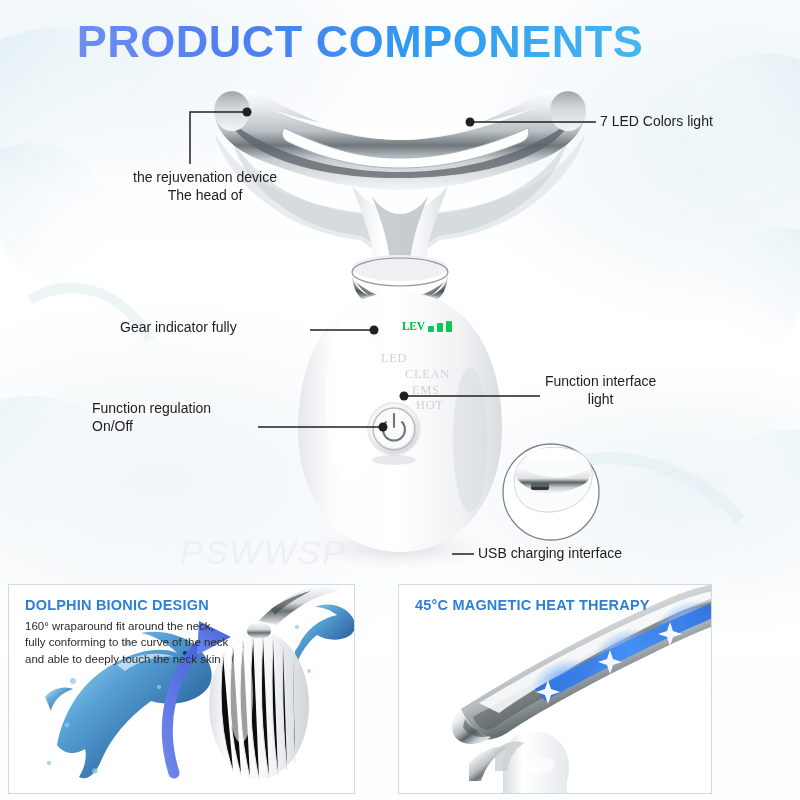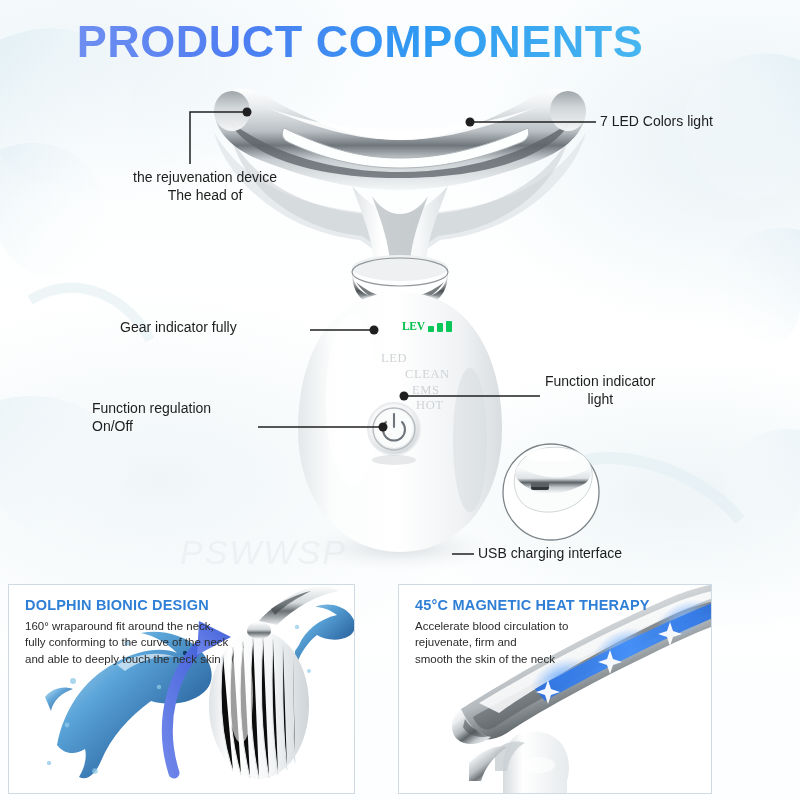--- a/index.html
+++ b/index.html
@@ -295,21 +295,21 @@
 <div class="panel-text fn fn-ems">EMS</div>
 <div class="panel-text fn fn-hot">HOT</div>
 
 <div class="label lbl-led">7 LED Colors  light</div>
 <div class="label lbl-head">
   <div>the rejuvenation device</div>
   <div>The head of</div>
 </div>
 <div class="label lbl-gear">Gear indicator fully</div>
 <div class="label lbl-func">
-  <div>Function indicator</div>
+  <div>Function interface</div>
   <div>light</div>
 </div>
 <div class="label lbl-reg">
   <div>Function regulation</div>
   <div>On/Off</div>
 </div>
 <div class="label lbl-usb">USB charging interface</div>
 
 <div class="panels">
 
@@ -476,17 +476,14 @@
                  L168,210 L104,210 L104,186 C104,170 108,156 118,150 Z" fill="url(#handleW)"></path>
         <path d="M96,166 C104,158 116,154 126,158 C118,162 110,172 108,186
                  L96,186 Z" fill="#c8ced2" opacity=".8"></path>
         <path d="M70,178 C82,166 96,160 108,162 C96,170 86,182 82,196
                  L70,196 Z" fill="url(#headAng)" opacity=".9"></path>
         <ellipse cx="140" cy="180" rx="16" ry="8" fill="#ffffff" opacity=".6"></ellipse>
       </g>
     </svg>
 
     <div class="p-head">45°C MAGNETIC HEAT THERAPY</div>
-    <div class="p-body">Accelerate blood circulation to
-rejuvenate, firm and
-smooth the skin of the neck</div>
   </div>
 </div>
 
 </body></html>

